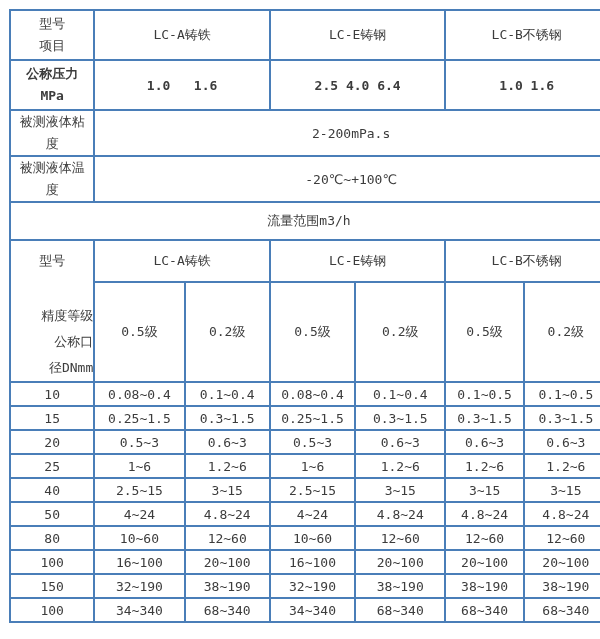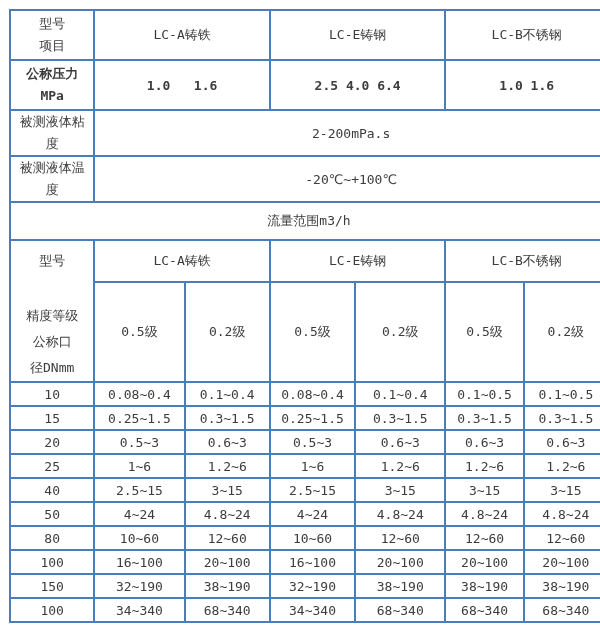--- a/index.html
+++ b/index.html
@@ -28,21 +28,21 @@
   tr.r-temp{height:44px;}
   tr.r-banner{height:38px;}
   tr.r-group{height:40px;}
   tr.r-grade{height:96px;}
   tr.r-data{height:24px;padding-left:45px;}
   .two-line div{line-height:22px;}
   .pre{white-space:pre;}
   .left-combo{vertical-align:top;}
   .left-combo .model-top{margin-top:10px;line-height:20px;}
   .left-combo .precision-block{margin-top:32px;}
-  .left-combo .precision-block div{line-height:26px;}
+  .left-combo .precision-block div{line-height:26px;text-align:right;}
 </style>
 </head>
 <body>
 
 <table>
   <colgroup>
     <col style="width:84px">
       <col style="width:90px">
       <col style="width:85px">
     <col style="width:85px">

